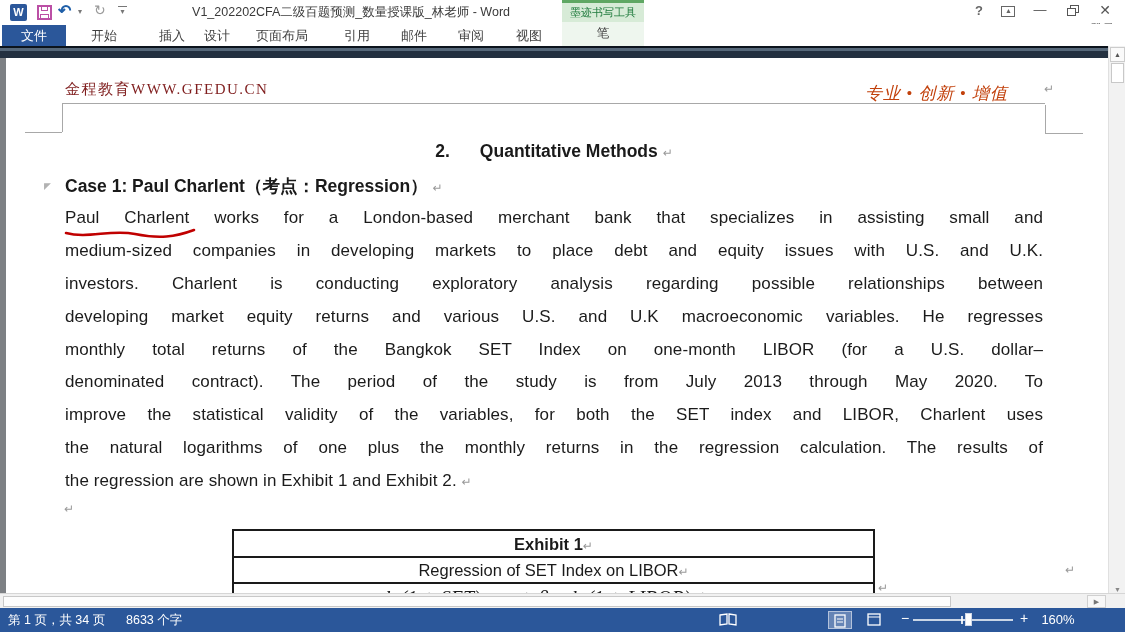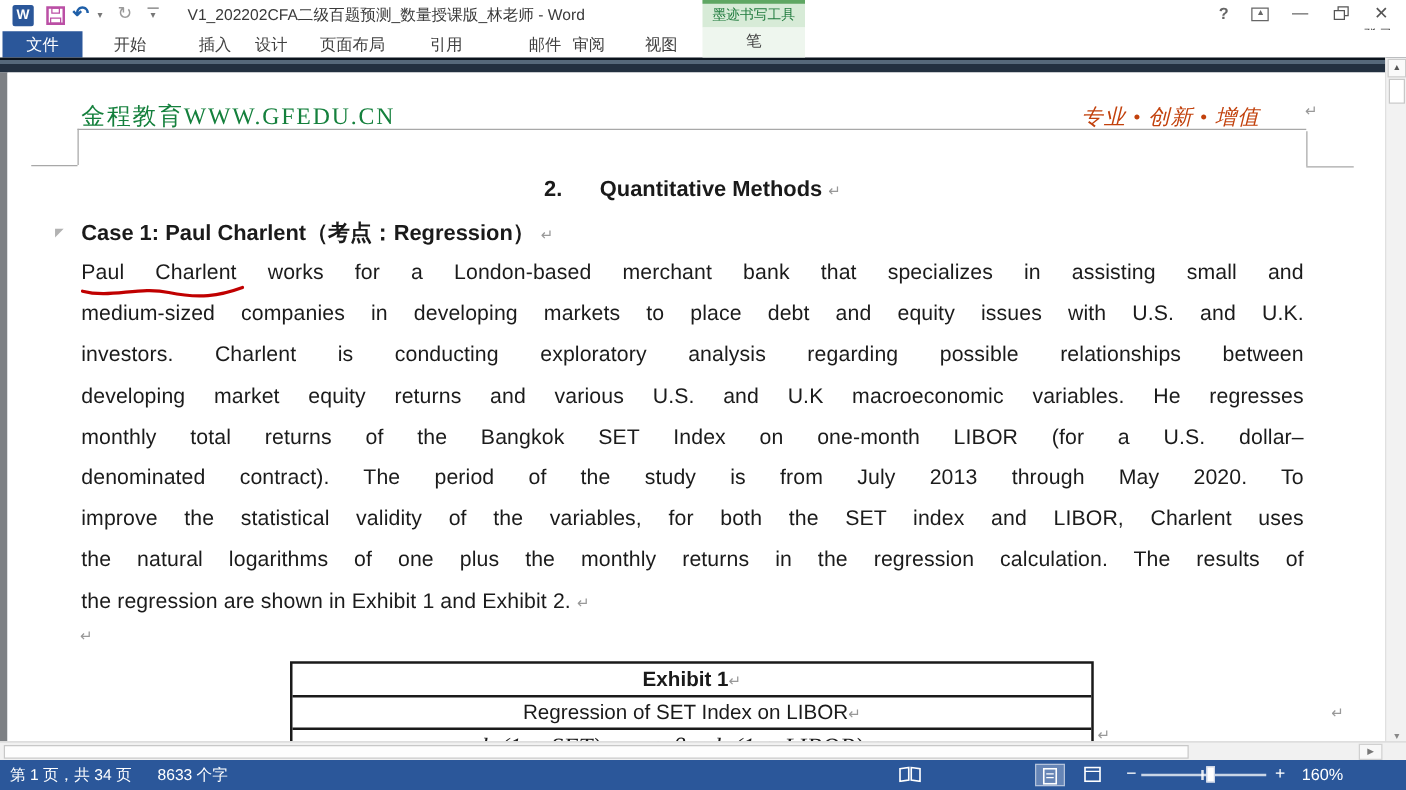--- a/index.html
+++ b/index.html
@@ -14,21 +14,21 @@
   #titlebar { left:0; top:0; width:1125px; height:24px; background:#fff; }
   #word-logo { left:10px; top:4px; width:17px; height:17px; background:#2B579A; color:#fff;
     font-size:11px; font-weight:bold; text-align:center; line-height:17px; border-radius:2px; }
   #save-icon { left:37px; top:5px; width:15px; height:15px; border:2px solid #bb4fa5; position:absolute; }
   #save-icon .shutter { position:absolute; left:2px; top:-1px; width:7px; height:5px; border:1.5px solid #bb4fa5; }
   #save-icon .label { position:absolute; left:1px; bottom:-1px; width:9px; height:5px; border:1.5px solid #bb4fa5; }
   #undo-icon { left:58px; top:1px; font-size:16px; font-weight:bold; color:#1F5FA8; }
   #undo-caret { left:78px; top:7px; font-size:8px; color:#777; }
   #redo-icon { left:94px; top:2px; font-size:14px; color:#9a9a9a; }
   #qat-caret { left:118px; top:6px; width:9px; border-top:1.5px solid #777; font-size:8px; color:#777; text-align:center; line-height:10px; }
-  #window-title { left:150px; top:4px; width:360px; text-align:left; font-size:12.5px; color:#3a3a3a; white-space:nowrap; }
+  #window-title { left:150px; top:4px; width:360px; text-align:right; font-size:12.5px; color:#3a3a3a; white-space:nowrap; }
   #help-btn { left:971px; top:3px; width:16px; font-size:13px; font-weight:bold; color:#666; text-align:center; }
   #ribbon-display-btn { left:1001px; top:6px; width:14px; height:11px; border:1px solid #666; }
   #ribbon-display-btn span { position:absolute; left:3px; top:0px; font-size:7px; color:#666; }
   #min-btn { left:1032px; top:2px; width:16px; font-size:13px; color:#555; text-align:center; }
   #restore-btn { left:1067px; top:5px; width:13px; height:12px; }
   #restore-btn .back { position:absolute; left:3px; top:0; width:9px; height:8px; border:1.5px solid #555; }
   #restore-btn .front { position:absolute; left:0; top:3px; width:9px; height:8px; border:1.5px solid #555; background:#fff; }
   #close-btn { left:1096px; top:2px; width:18px; font-size:14px; color:#555; text-align:center; }
   #sign-in { left:1090px; top:21px; width:34px; font-size:12.5px; color:#444; }
 
@@ -45,21 +45,21 @@
   #ink-wrap { left:562px; top:0; width:82px; height:46px; z-index:5; }
 
   
   #divider { left:0; top:46px; width:1125px; height:12px;
     background:linear-gradient(#0c141d 0px, #0c141d 2px, #56687a 2px, #56687a 5px, #233040 5px, #233040 12px); }
 
   
   #left-strip { left:0; top:58px; width:6px; height:535px; background:#7d8084; }
   #page { left:6px; top:58px; width:1102px; height:535px; background:#fff; overflow:hidden; }
   .serif { font-family:"Liberation Serif", serif; }
-  #hdr-left { left:59px; top:22px; font-size:19px; color:#15803d; letter-spacing:1.5px; }
+  #hdr-left { left:59px; top:22px; font-size:15px; color:#7f1d1d; letter-spacing:1.5px; }
   #hdr-right { right:100px; top:24px; font-size:17px; color:#c2410c; letter-spacing:1px;font-style:italic; }
   .pmark { color:#999; font-size:12px; font-weight:normal; }
   #hdr-pmark { left:1038px; top:24px; }
   .hline { background:#a8a8a8; }
   #hdr-rule { left:56px; top:45px; width:983px; height:1px; }
   #mark-l-v { left:56px; top:45px; width:1px; height:29px; }
   #mark-l-h { left:19px; top:74px; width:37px; height:1px; }
   #mark-r-v { left:1039px; top:47px; width:1px; height:28px; }
   #mark-r-h { left:1039px; top:75px; width:38px; height:1px; }
 
@@ -142,21 +142,21 @@
     <div id="sign-in" class="abs">登录</div>
   </div>
 
   <div id="tabrow" class="abs">
     <div id="file-tab" class="abs">文件</div>
     <span class="rtab abs" style="left:104px">开始</span>
     <span class="rtab abs" style="left:172px">插入</span>
     <span class="rtab abs" style="left:217px">设计</span>
     <span class="rtab abs" style="left:282px">页面布局</span>
     <span class="rtab abs" style="left:357px">引用</span>
-    <span class="rtab abs" style="left:436px">邮件</span>
+    <span class="rtab abs" style="left:414px">邮件</span>
     <span class="rtab abs" style="left:471px">审阅</span>
     <span class="rtab abs" style="left:529px">视图</span>
   </div>
   <div id="ink-wrap" class="abs">
     <div id="ink-group-title">墨迹书写工具</div>
     <div id="ink-pen-tab">笔</div>
   </div>
 
   <div id="divider" class="abs"></div>
 

